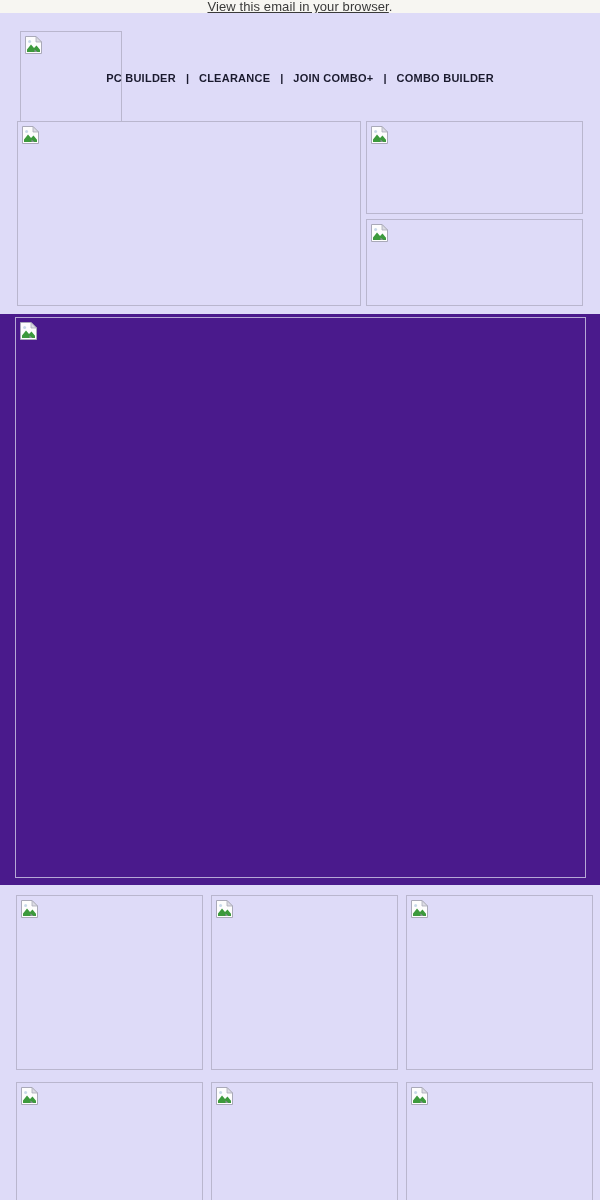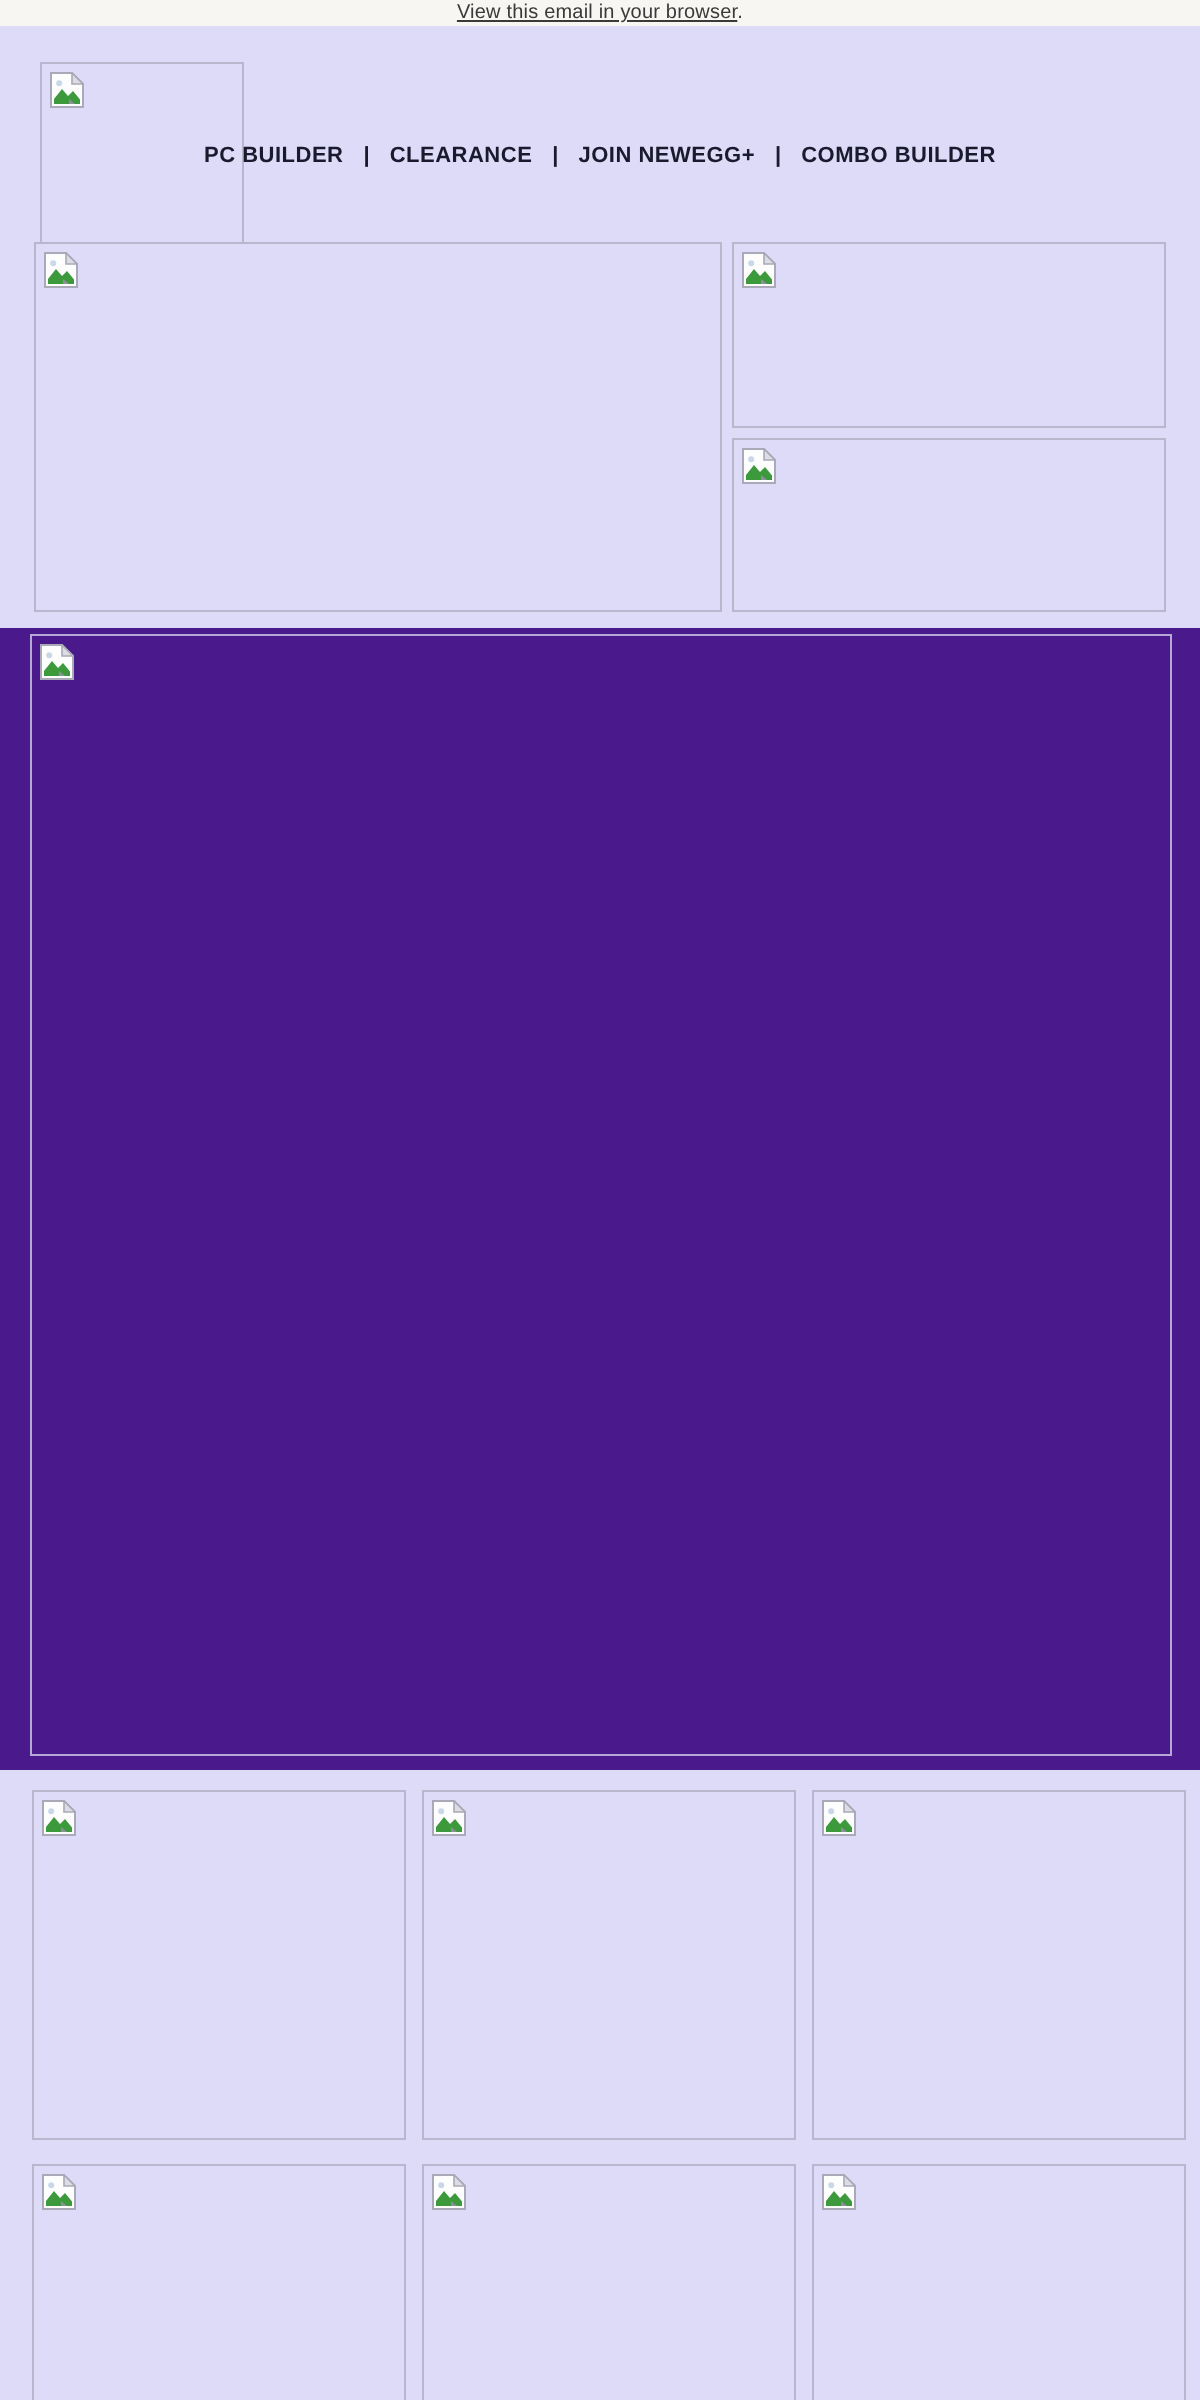--- a/index.html
+++ b/index.html
@@ -18,21 +18,21 @@
 
   
   .preheader {
     height: 13px;
     background: #F7F6F2;
     display: flex;
     align-items: center;
     justify-content: center;
   }
   .preheader-text {
-    font-size: 10px;
+    font-size: 13px;
     color: #3a3a3a;
     letter-spacing: 0.1px;
     white-space: nowrap;
   }
   .preheader-link {
     color: #3a3a3a;
     text-decoration: underline;
     cursor: pointer;
   }
 
@@ -167,21 +167,21 @@
       <circle cx="4.6" cy="5.6" r="1.5" fill="#C8D8E8"></circle>
       <path d="M9.5 13.5 L12.5 16 L9.5 16 Z" fill="#8E8E9C"></path>
     </svg>
   </div>
 
   <nav class="nav">
     <span class="nav-item">PC BUILDER</span>
     <span class="nav-sep">|</span>
     <span class="nav-item">CLEARANCE</span>
     <span class="nav-sep">|</span>
-    <span class="nav-item">JOIN NEWEGG+</span>
+    <span class="nav-item">JOIN COMBO+</span>
     <span class="nav-sep">|</span>
     <span class="nav-item">COMBO BUILDER</span>
   </nav>
 
 </div>
 
 <div class="feature-grid">
 
   <div class="ph fg-left">
     <svg class="brokenimg" viewBox="0 0 17 18">

